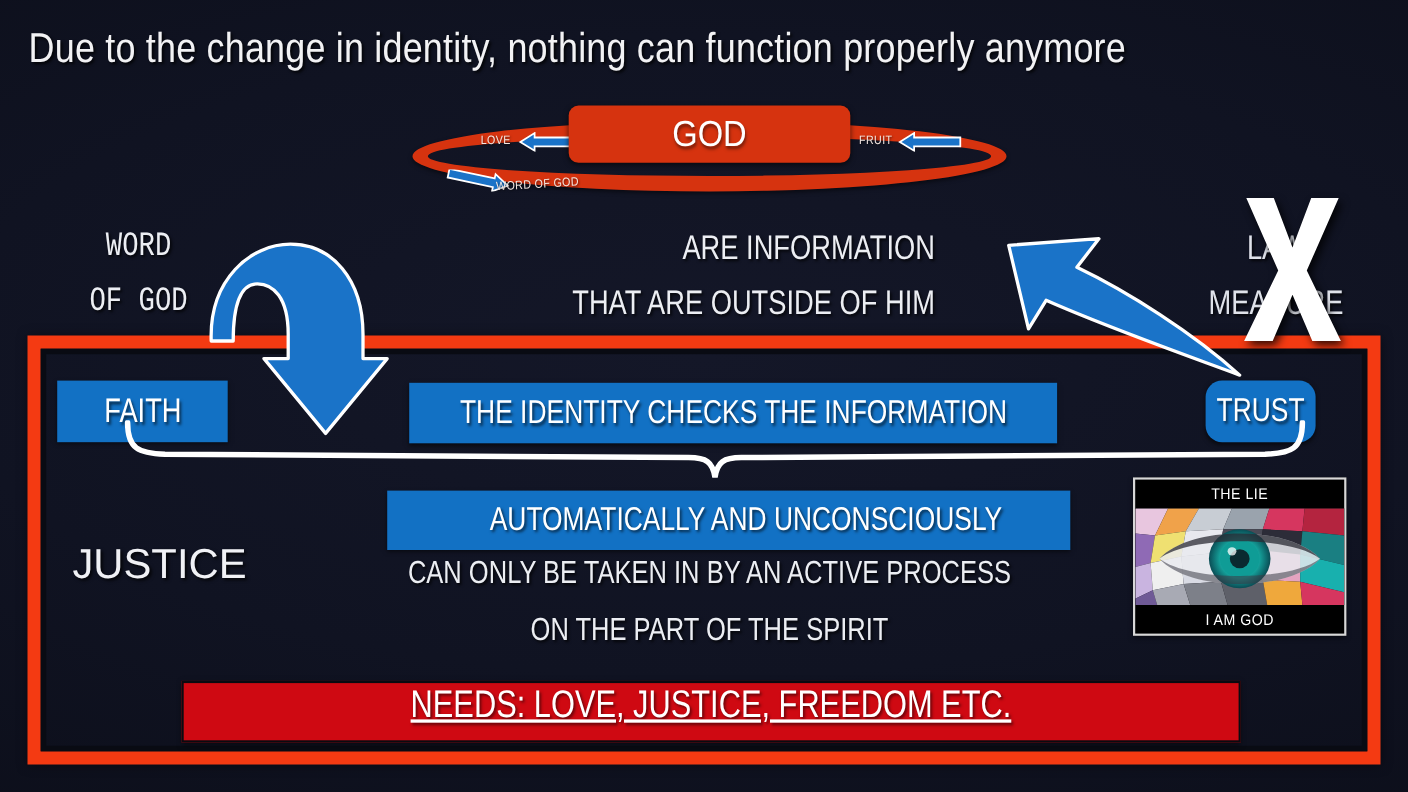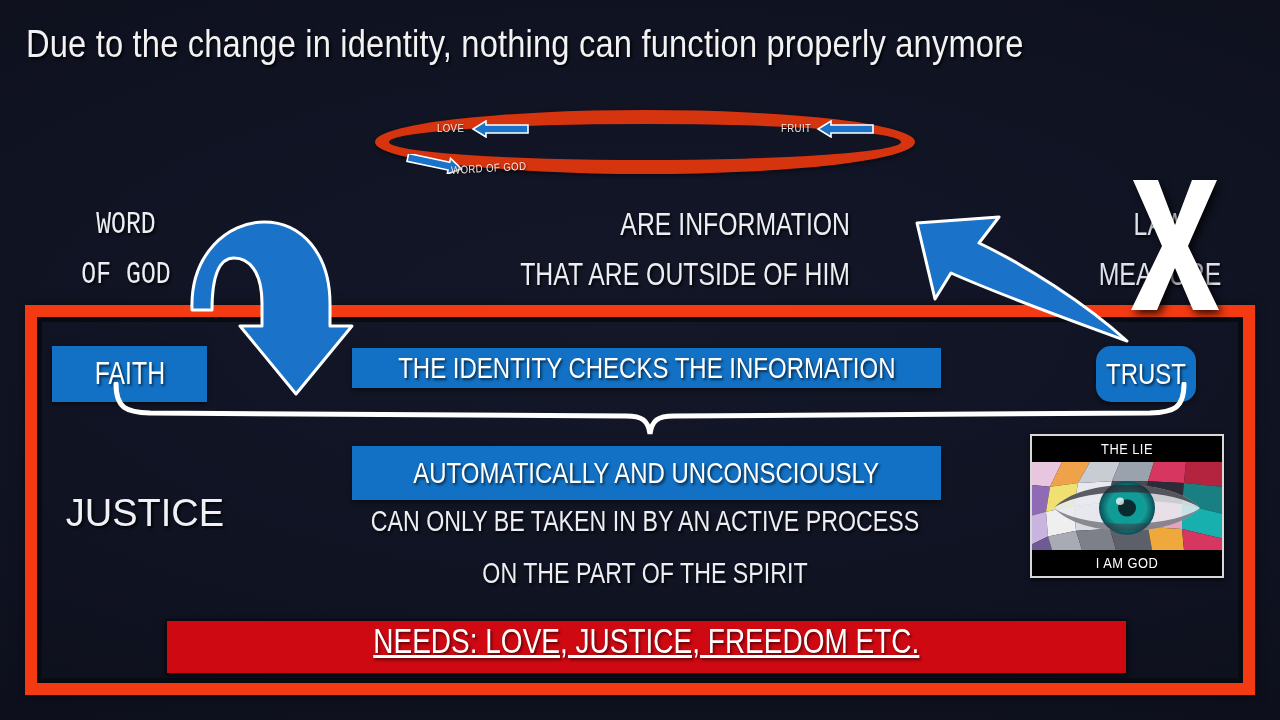--- a/index.html
+++ b/index.html
@@ -92,23 +92,23 @@
   
   .bluebox{
     position:absolute;background:#1271c4;
     box-shadow:0 2px 4px rgba(0,0,0,.55);
     display:flex;align-items:center;justify-content:center;
     color:#ffffff;
     text-shadow:2px 2px 3px rgba(0,0,0,.65);
     margin-top:16px;
   }
   #box-faith{left:52px;top:330px;width:155px;height:56px;font-size:31px;}
-  #box-identity{left:352px;top:332px;width:589px;height:40px;font-size:30px;}
+  #box-identity{left:372px;top:332px;width:589px;height:55px;font-size:30px;}
   #box-trust{left:1096px;top:330px;width:100px;height:56px;font-size:30px;border-radius:15px;}
-  #box-auto{left:352px;top:430px;width:589px;height:54px;font-size:30px;}
+  #box-auto{left:352px;top:430px;width:589px;height:54px;font-size:30px;padding-left:32px;}
 
   
   #brace{position:absolute;left:110px;top:382px;width:1080px;height:55px;}
 
   
   #spirit{
     position:absolute;left:45px;top:492px;width:200px;text-align:center;
     color:#f0f1f5;font-size:38px;
     text-shadow:2px 2px 3px rgba(0,0,0,.8);
   }
@@ -169,20 +169,23 @@
       <g stroke="#ffffff" stroke-width="1.6" fill="#1a73c8">
         <path d="M16 5 L58 5 L58 13 L16 13 L16 17 L3 9 L16 1 Z"></path>
       </g>
     </svg>
     <svg class="arrow-svg" style="left:28px;top:58px;" width="62" height="20" viewBox="0 0 62 20">
       <g stroke="#ffffff" stroke-width="1.6" fill="#1a73c8" transform="rotate(12 31 10)">
         <path d="M46 5 L4 5 L4 13 L46 13 L46 17 L59 9 L46 1 Z"></path>
       </g>
     </svg>
 
+    <div id="god-box">
+      <div id="god-label">GOD</div>
+    </div>
 
     <div class="oval-lbl" id="lbl-love">LOVE</div>
     <div class="oval-lbl" id="lbl-fruit">FRUIT</div>
     <div class="oval-lbl" id="lbl-word">WORD OF GOD</div>
   </div>
 
   <div id="left-wordofgod">
     <div class="cond">WORD</div>
     <div class="cond">OF GOD</div>
   </div>

